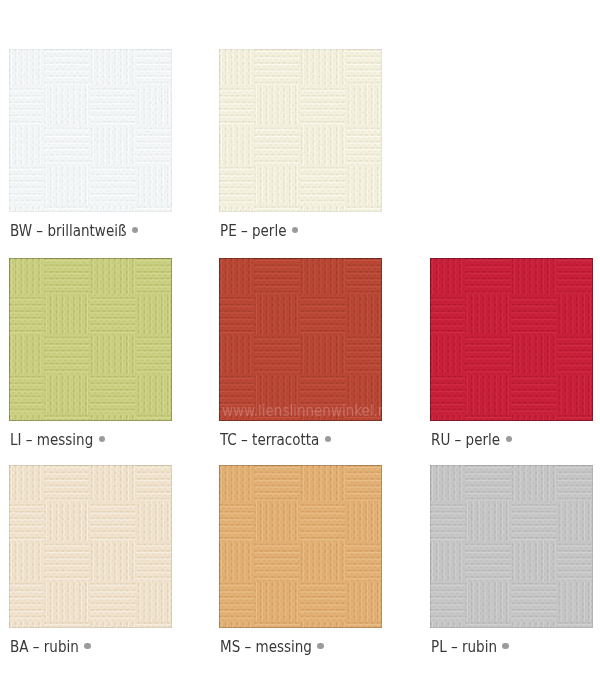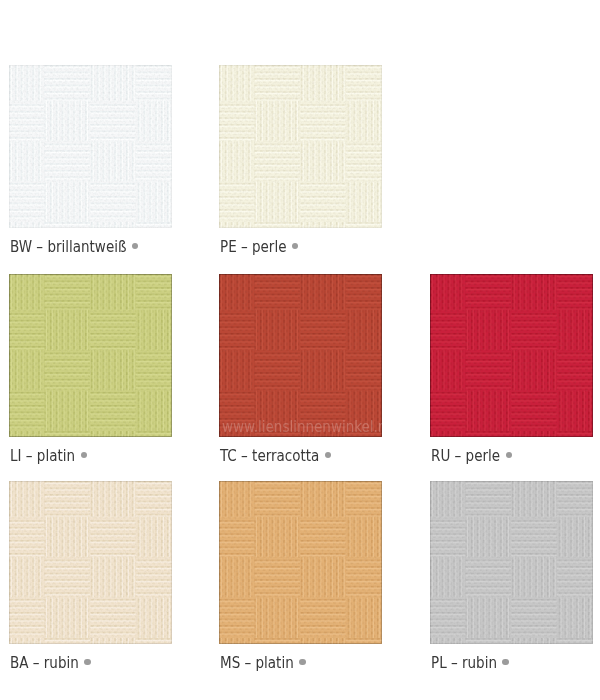--- a/index.html
+++ b/index.html
@@ -1,19 +1,19 @@
 <!DOCTYPE html>
 <html><head>
 <meta charset="utf-8">
 <title>Fabric colour swatches</title>
 <style>
   html,body{margin:0;padding:0;}
   body{width:600px;height:700px;background:#ffffff;
        font-family:"Liberation Sans",sans-serif;overflow:hidden;position:relative;}
-  .board{position:absolute;left:0;top:16px;width:600px;height:592px;}
+  .board{position:absolute;left:0;top:0;width:600px;height:592px;}
   .swatch-cell{position:absolute;width:163px;}
   .swatch{position:absolute;left:0;top:0;width:163px;height:163px;
           line-height:0;overflow:hidden;}
   .swatch svg{display:block;}
   .label{position:absolute;left:1px;top:174px;white-space:nowrap;
          font-family:"DejaVu Sans",sans-serif;font-stretch:condensed;
          font-size:15px;color:#383838;line-height:16px;transform:translateZ(0);}
   .bullet{display:inline-block;width:6.5px;height:6.5px;border-radius:50%;
           background:#9b9b9b;margin-left:5.5px;position:relative;top:-3px;}
   .wm{position:absolute;left:3px;top:145px;white-space:nowrap;z-index:2;
@@ -196,21 +196,21 @@
           <rect x="172.40" y="157.00" width="45.60" height="40.40" fill="url(#pv2)"></rect>
           <rect x="-10.00" y="197.40" width="45.60" height="40.40" fill="url(#ph2)"></rect>
           <rect x="35.60" y="197.40" width="45.60" height="40.40" fill="url(#pv2)"></rect>
           <rect x="81.20" y="197.40" width="45.60" height="40.40" fill="url(#ph2)"></rect>
           <rect x="126.80" y="197.40" width="45.60" height="40.40" fill="url(#pv2)"></rect>
           <rect x="172.40" y="197.40" width="45.60" height="40.40" fill="url(#ph2)"></rect>
           <rect width="163" height="163" filter="url(#gr2)" opacity="0.18"></rect>
           <rect x="0.5" y="0.5" width="162" height="162" fill="none" stroke="#000" stroke-opacity="0.26" stroke-width="1"></rect>
         </svg>
       </div>
-      <div class="label"><span>LI – platin</span><span class="bullet"></span></div>
+      <div class="label"><span>LI – messing</span><span class="bullet"></span></div>
     </div>
     <div class="swatch-cell" style="left: 219px; top: 258px;">
       <div class="swatch">
         <svg width="163" height="163" viewBox="0 0 163 163">
           <defs>
             <filter id="gr3" x="0" y="0" width="100%" height="100%" color-interpolation-filters="sRGB">
               <feTurbulence type="fractalNoise" baseFrequency="0.62" numOctaves="2" seed="42" result="n"></feTurbulence>
               <feColorMatrix in="n" type="matrix" values="0 0 0 0 0.45  0 0 0 0 0.45  0 0 0 0 0.45  1 0 0 0 -0.45"></feColorMatrix>
             </filter>
             <pattern id="ph3" width="5.85" height="6.55" patternUnits="userSpaceOnUse">
@@ -437,21 +437,21 @@
           <rect x="172.40" y="157.00" width="45.60" height="40.40" fill="url(#pv6)"></rect>
           <rect x="-10.00" y="197.40" width="45.60" height="40.40" fill="url(#ph6)"></rect>
           <rect x="35.60" y="197.40" width="45.60" height="40.40" fill="url(#pv6)"></rect>
           <rect x="81.20" y="197.40" width="45.60" height="40.40" fill="url(#ph6)"></rect>
           <rect x="126.80" y="197.40" width="45.60" height="40.40" fill="url(#pv6)"></rect>
           <rect x="172.40" y="197.40" width="45.60" height="40.40" fill="url(#ph6)"></rect>
           <rect width="163" height="163" filter="url(#gr6)" opacity="0.18"></rect>
           <rect x="0.5" y="0.5" width="162" height="162" fill="none" stroke="#000" stroke-opacity="0.2" stroke-width="1"></rect>
         </svg>
       </div>
-      <div class="label"><span>MS – platin</span><span class="bullet"></span></div>
+      <div class="label"><span>MS – messing</span><span class="bullet"></span></div>
     </div>
     <div class="swatch-cell" style="left: 430px; top: 465px;">
       <div class="swatch">
         <svg width="163" height="163" viewBox="0 0 163 163">
           <defs>
             <filter id="gr7" x="0" y="0" width="100%" height="100%" color-interpolation-filters="sRGB">
               <feTurbulence type="fractalNoise" baseFrequency="0.62" numOctaves="2" seed="94" result="n"></feTurbulence>
               <feColorMatrix in="n" type="matrix" values="0 0 0 0 0.45  0 0 0 0 0.45  0 0 0 0 0.45  1 0 0 0 -0.45"></feColorMatrix>
             </filter>
             <pattern id="ph7" width="5.85" height="6.55" patternUnits="userSpaceOnUse">

